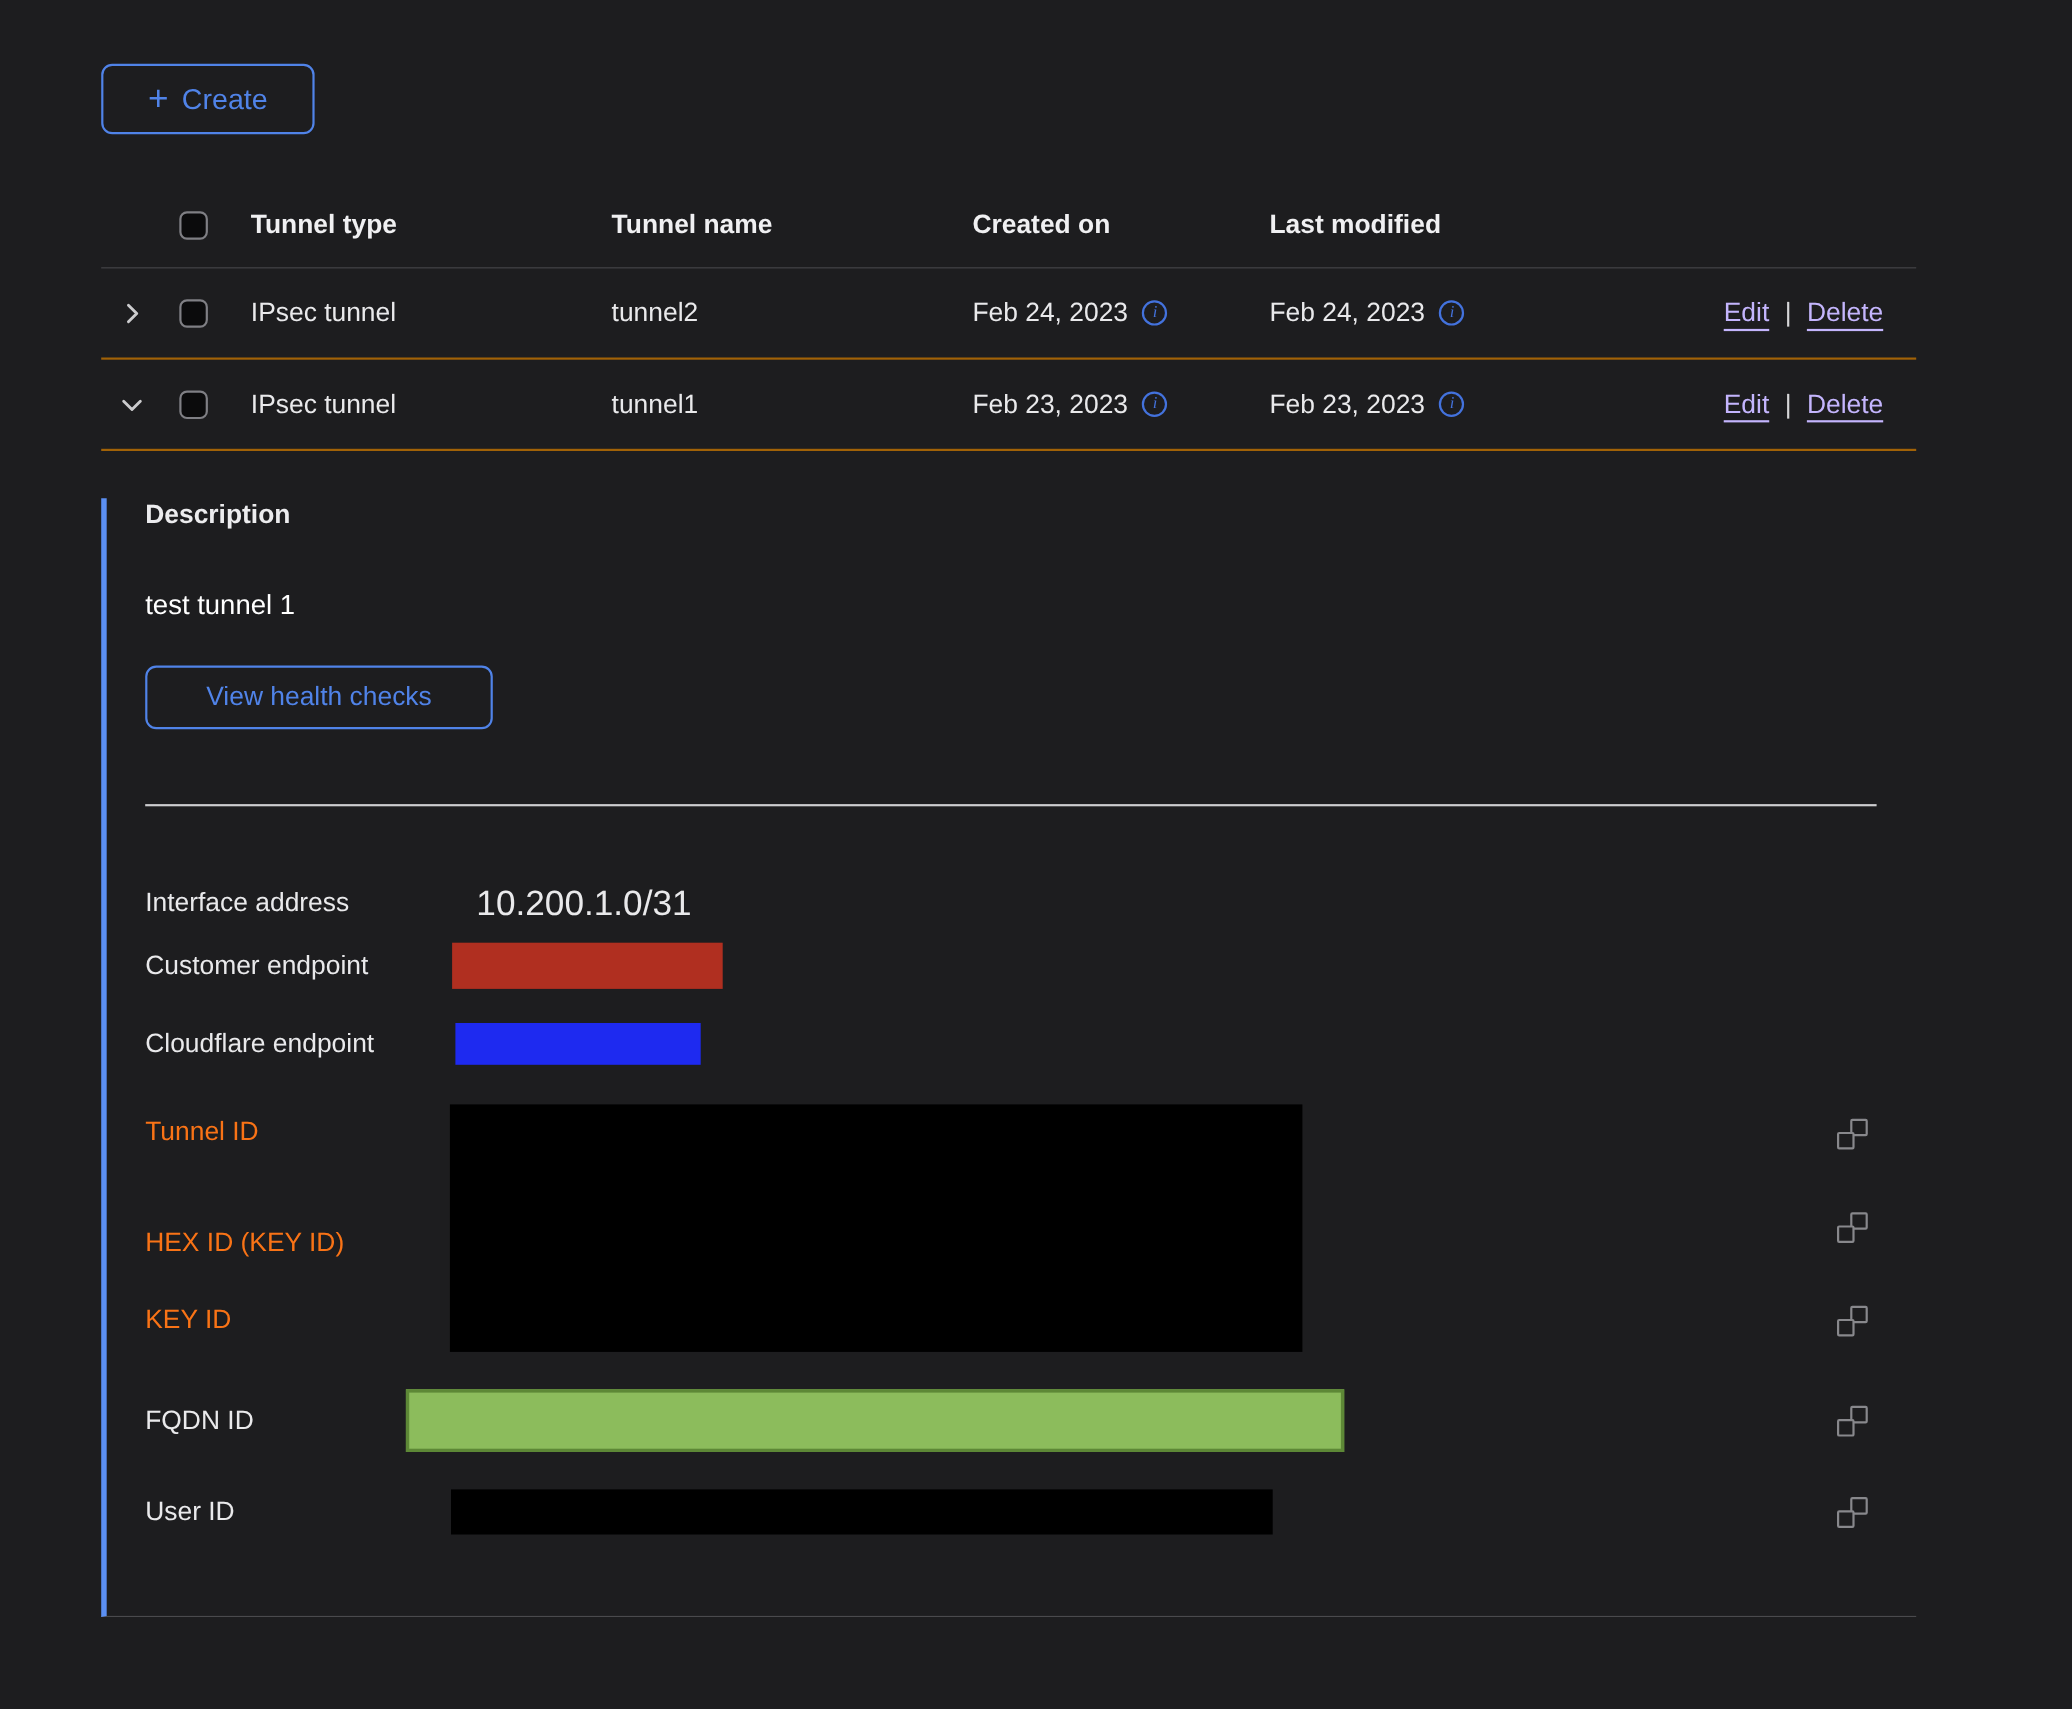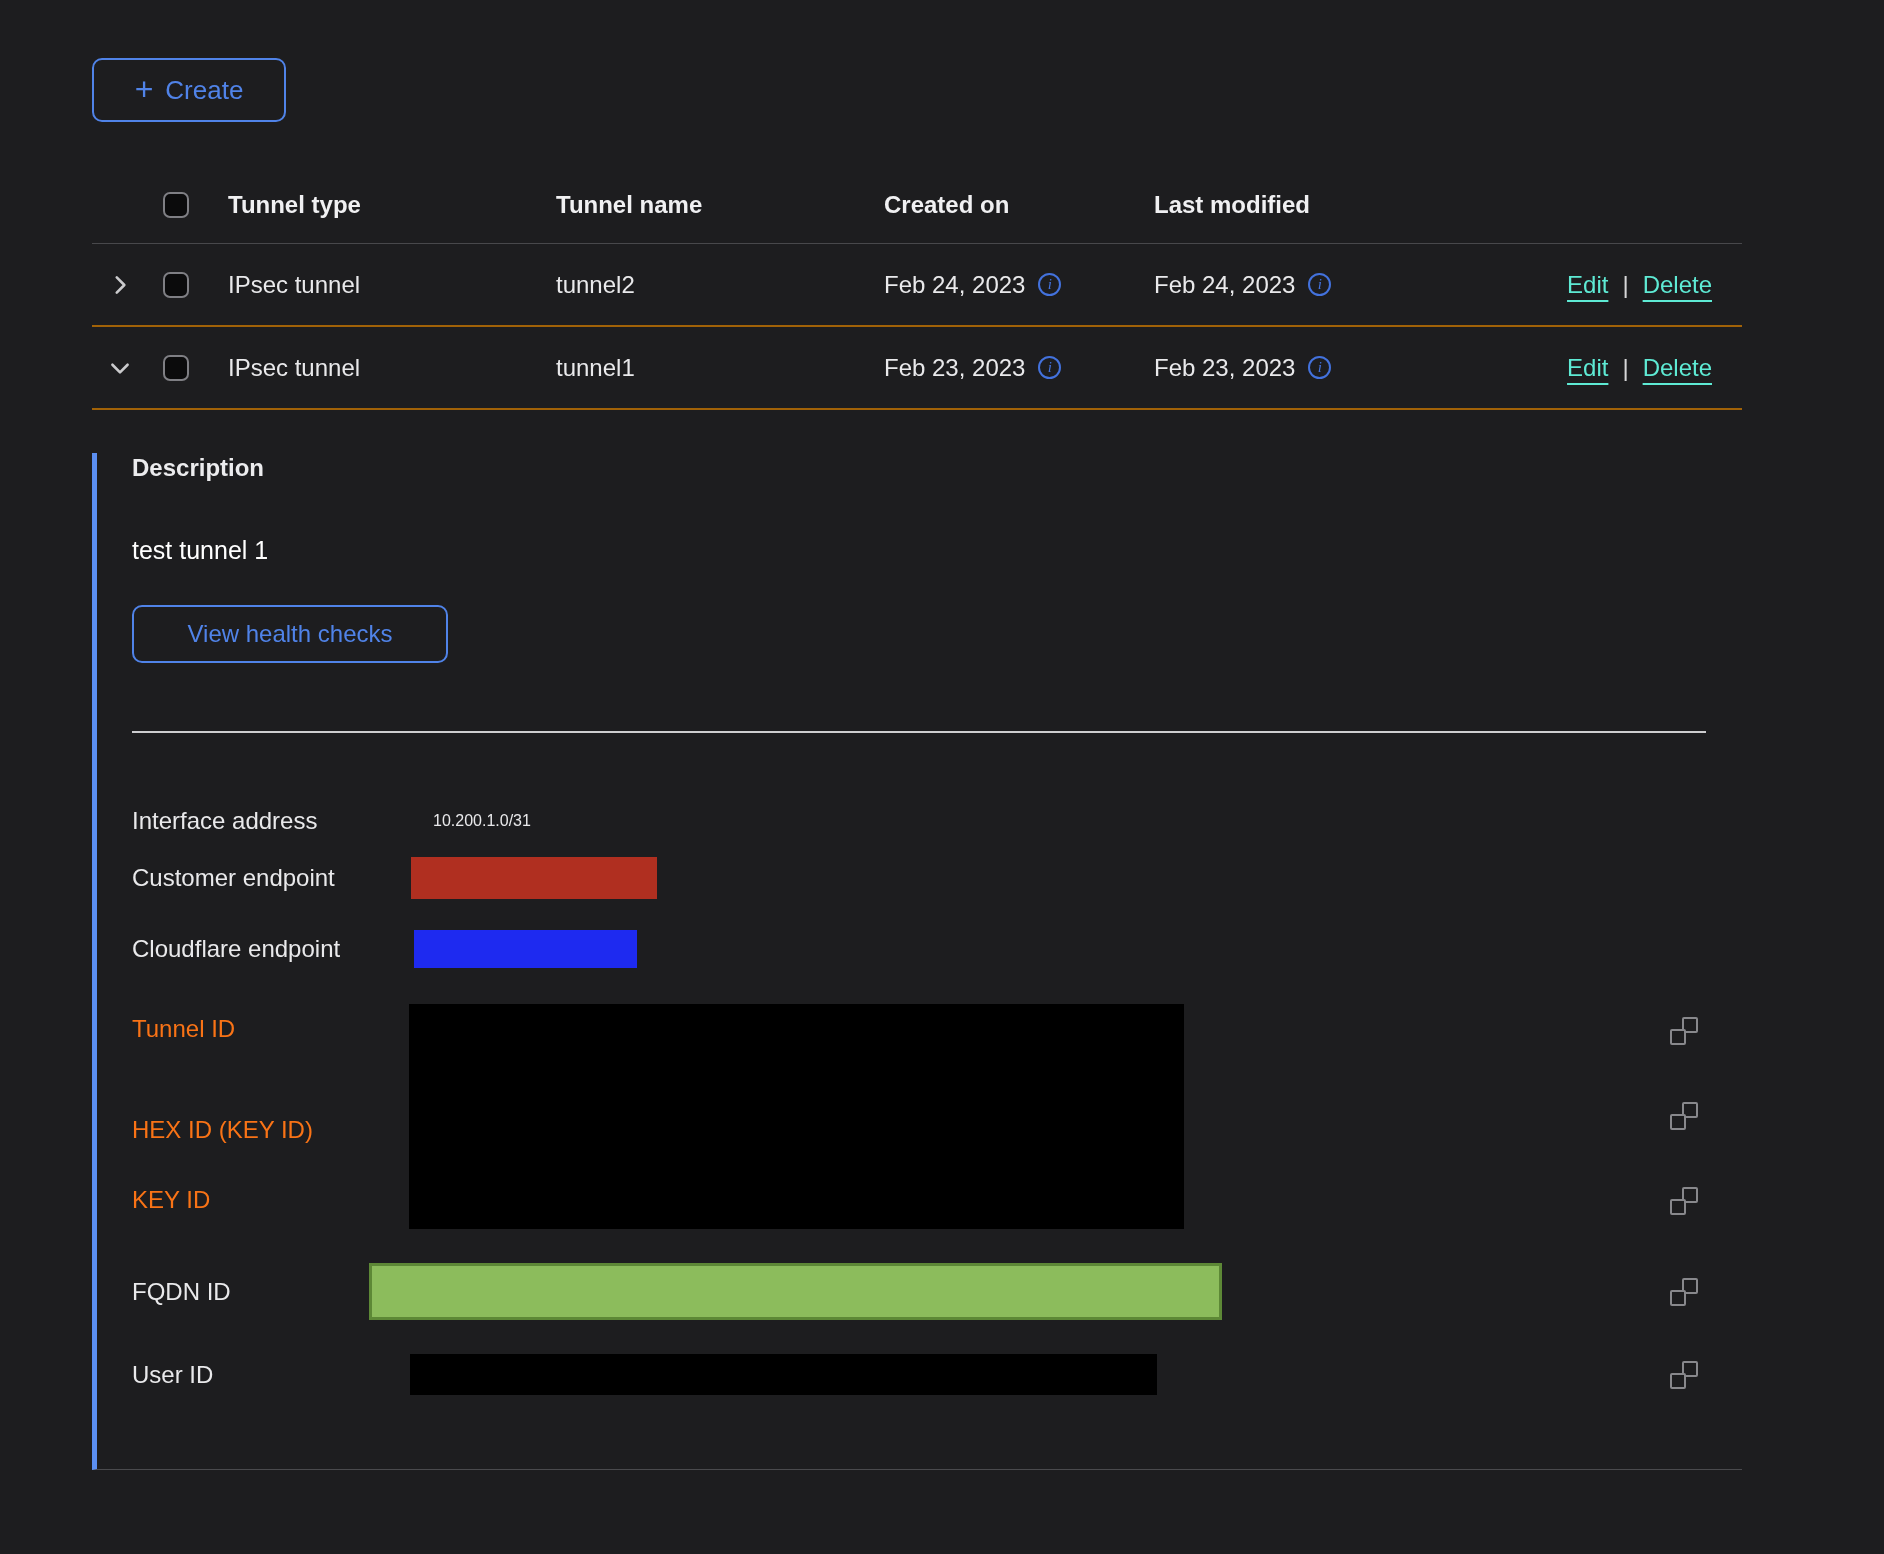--- a/index.html
+++ b/index.html
@@ -59,21 +59,21 @@
     color:#4372dd;
     font-family:"Liberation Serif", serif;
     font-style:italic;
     font-size:15px;
     display:inline-flex;align-items:center;justify-content:center;
     flex:none;cursor:pointer;
   }
 
   .actions{display:flex;justify-content:flex-end;align-items:center;gap:14px;padding-right:30px;font-size:24px;}
   .lnk{
-    color:#5eead4;text-decoration:underline;
+    color:#c4b5fd;text-decoration:underline;
     text-decoration-thickness:2px;text-underline-offset:7px;
     cursor:pointer;
   }
   .pipe{color:#d6d6d8;}
 
   
   .panel{
     border-left:5px solid #5b8ff2;
     border-bottom:1px solid #4a4a4d;
     padding:0 0 74px 35px;
@@ -86,21 +86,21 @@
     width:316px;height:58px;
     background:transparent;
     border:2px solid #5083e8;border-radius:10px;
     color:#5083e8;font-family:"Liberation Sans", sans-serif;font-size:24px;
     cursor:pointer;
   }
   .divider{margin:68px 36px 0 0;border:none;border-top:2px solid #cdcdcf;}
 
   .frow{position:relative;display:flex;align-items:center;}
   .frow .f-label{width:301px;flex:none;font-size:24px;color:#e9e9eb;}
-  .f-value{font-size:16px;color:#e9e9eb;}
+  .f-value{font-size:32px;color:#e9e9eb;}
 
   .r-interface{margin-top:68px;height:40px;}
   .r-customer{margin-top:16px;height:42px;}
   .r-cloudflare{margin-top:31px;height:38px;}
   .r-fqdn{margin-top:34px;height:57px;}
   .r-user{margin-top:34px;height:41px;}
 
   .redact{flex:none;}
   .red-block{width:246px;height:42px;margin-left:-22px;}
   .blue-block{width:223px;height:38px;margin-left:-19px;}

